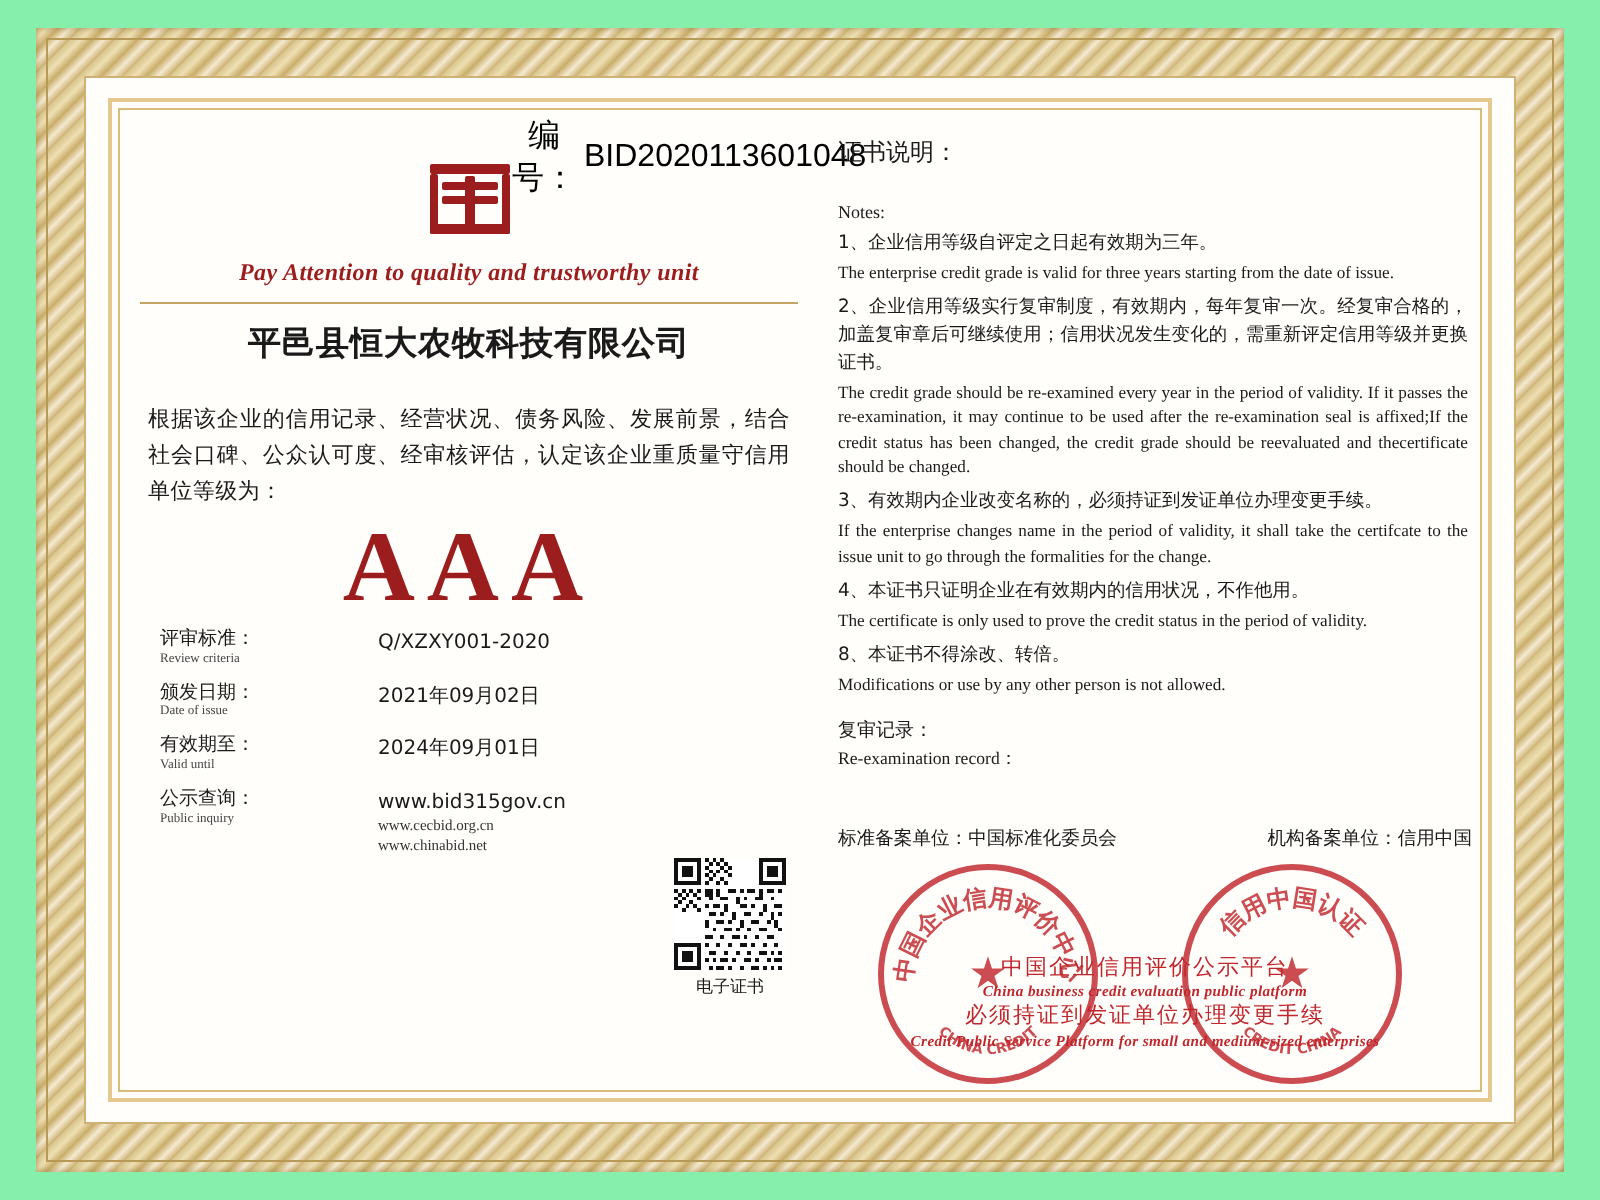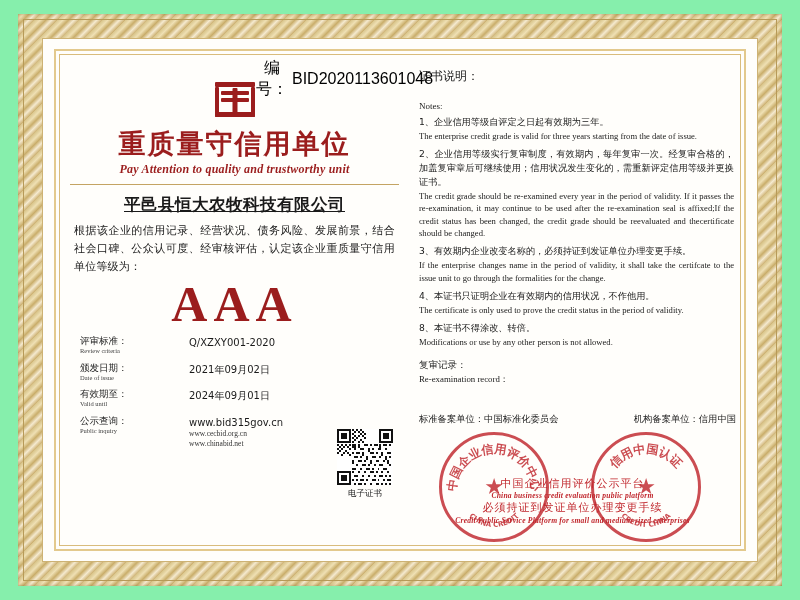--- a/index.html
+++ b/index.html
@@ -123,22 +123,21 @@
     background: #c4a463;
     margin: 7px 0 9px 0;
   }
 
   .company-name {
     font-family: "DejaVu Sans", sans-serif;
     font-size: 16.5px;
     font-weight: bold;
     color: #1a1a1a;
     letter-spacing: 0.5px;
-    margin-bottom: 6px;
-    text-decoration: underline;
+    margin-bottom: 18px;
   }
 
   .body-cn {
     font-family: "DejaVu Sans", sans-serif;
     font-size: 11px;
     color: #1a1a1a;
     line-height: 1.65;
     text-align: justify;
     text-align-last: left;
     padding: 0 4px;
@@ -407,21 +406,20 @@
             <rect x="12" y="17" width="28" height="4" rx="1"></rect>
             <rect x="12" y="24" width="28" height="4" rx="1"></rect>
             <rect x="23.5" y="14" width="5" height="28" rx="1"></rect>
             <rect x="6" y="38" width="40" height="5" rx="1"></rect>
             <rect x="6" y="13" width="4" height="30" rx="1"></rect>
             <rect x="42" y="13" width="4" height="30" rx="1"></rect>
           </g>
         </svg>
       </div>
 
-      <div class="main-title">重质量守信用单位</div>
       <div class="main-title-en">Pay Attention to quality and trustworthy unit</div>
 
       <div class="divider-line"></div>
 
       <div class="company-name">平邑县恒大农牧科技有限公司</div>
 
       <div class="body-cn">根据该企业的信用记录、经营状况、债务风险、发展前景，结合社会口碑、公众认可度、经审核评估，认定该企业重质量守信用单位等级为：</div>
 
       <div class="grade">AAA</div>
 

